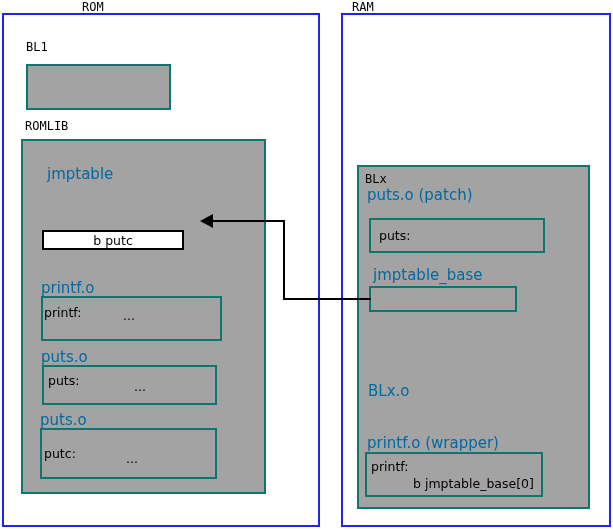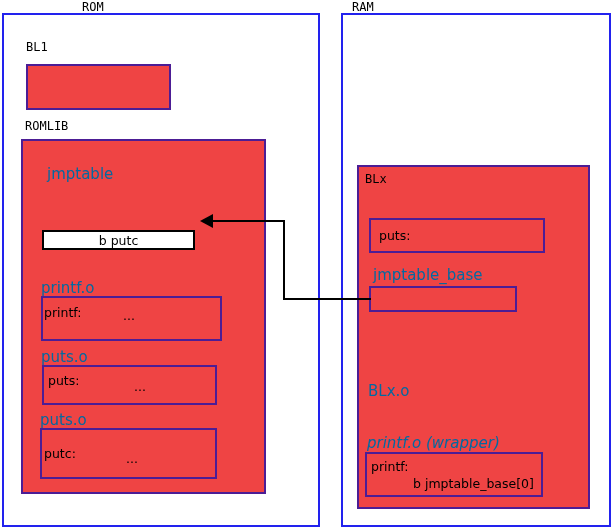--- a/index.html
+++ b/index.html
@@ -26,22 +26,22 @@
   .region-label {
     position: absolute;
     font-family: "DejaVu Sans Mono", monospace;
     font-size: 12px;
     color: #000000;
     white-space: pre;
     line-height: 14px;
   }
   .box {
     position: absolute;
-    border: 2px solid #4c1d95;
-    background: #ef4444;
+    border: 2px solid #0f766e;
+    background: #a3a3a3;
     box-sizing: border-box;
   }
   .label {
     position: absolute;
     font-family: "DejaVu Sans", sans-serif;
     font-size: 15px;
     color: #0369a1;
     white-space: pre;
     line-height: 15px;
   }
@@ -93,21 +93,21 @@
 
   <div class="mono-label" style="left:26px; top:40px;">BL1</div>
   <div class="box" style="left:26px; top:64px; width:145px; height:46px;">
     <div class="celltext" style="left:6px; top:4px;"></div>
   </div>
 
   <div class="mono-label" style="left:25px; top:119px;">ROMLIB</div>
   <div class="box" style="left:21px; top:139px; width:245px; height:355px;"></div>
 
   <div class="label" style="left:47px; top:167px;">jmptable</div>
-  <div class="jt-row" style="left:42px; top:230px; width:153px; height:20px;">b putc</div>
+  <div class="jt-row" style="left:42px; top:230px; width:142px; height:20px;">b putc</div>
 
   <div class="label" style="left:41px; top:281px;">printf.o</div>
   <div class="box" style="left:41px; top:296px; width:181px; height:45px;">
     <div class="celltext" style="left:1px; top:7px;">printf:</div>
     <div class="celltext" style="left:80px; top:10px;">...</div>
   </div>
 
   <div class="label" style="left:41px; top:350px;">puts.o</div>
   <div class="box" style="left:42px; top:365px; width:175px; height:40px;">
     <div class="celltext" style="left:4px; top:6px;">puts:</div>
@@ -119,32 +119,33 @@
     <div class="celltext" style="left:2px; top:16px;">putc:</div>
     <div class="celltext" style="left:84px; top:21px;">...</div>
   </div>
 
   <div class="region-label" style="left:352px; top:0px;">RAM</div>
   <div class="region" style="left:341px; top:13px; width:270px; height:514px;"></div>
 
   <div class="box" style="left:357px; top:165px; width:233px; height:344px;"></div>
   <div class="mono-label" style="left:365px; top:172px;">BLx</div>
 
+  <div class="label" style="left:367px; top:188px;">puts.o (patch)</div>
   <div class="box" style="left:369px; top:218px; width:176px; height:35px;">
     <div class="celltext" style="left:8px; top:8px;">puts:</div>
   </div>
 
   <div class="label" style="left:373px; top:268px;">jmptable_base</div>
   <div class="box" style="left:369px; top:286px; width:148px; height:26px;">
     <div class="celltext" style="left:6px; top:4px;"></div>
   </div>
 
   <div class="label" style="left:368px; top:360px;margin-top:24px;">BLx.o</div>
 
-  <div class="label" style="left:367px; top:436px;font-style:italic;">printf.o (wrapper)</div>
+  <div class="label" style="left:367px; top:436px;">printf.o (wrapper)</div>
   <div class="box" style="left:365px; top:452px; width:178px; height:45px;">
     <div class="celltext" style="left:4px; top:5px;">printf:</div>
     <div class="celltext" style="left:46px; top:22px;">b jmptable_base[0]</div>
   </div>
 
   <div class="conn" style="left:283px; top:298px; width:88px; height:2px;"></div>
 
   <div class="conn" style="left:283px; top:220px; width:2px; height:80px;"></div>
 
   <div class="conn" style="left:212px; top:220px; width:73px; height:2px;"></div>

